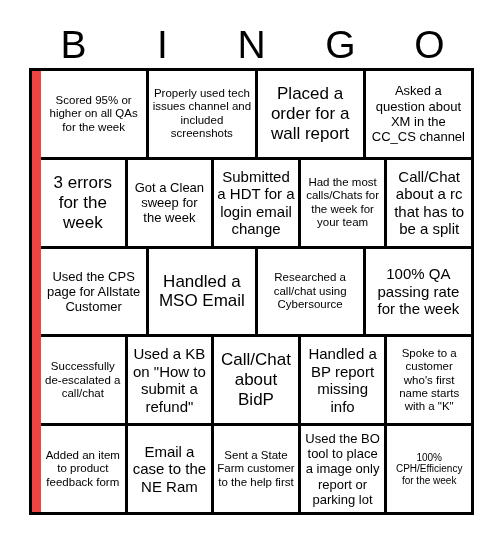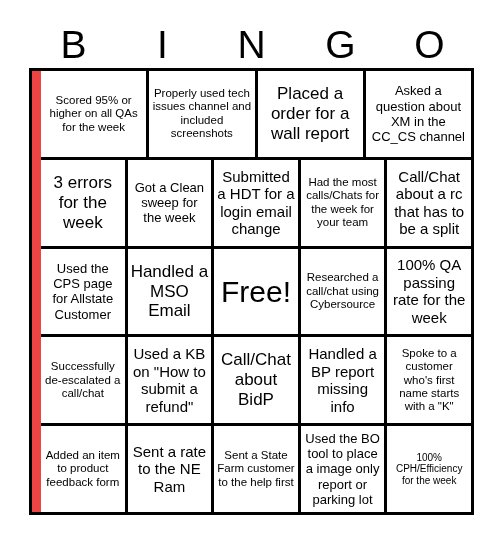--- a/index.html
+++ b/index.html
@@ -142,23 +142,20 @@
     </div>
 
     <div class="bingo-row">
       <div class="bingo-cell">
           <span class="cell-text fs-m">Used the CPS page for Allstate Customer</span>
         </div>
       <div class="bingo-cell">
           <span class="cell-text fs-xl">Handled a MSO Email</span>
         </div>
       <div class="bingo-cell">
-          <span class="cell-text fs-free">Free!</span>
-        </div>
-      <div class="bingo-cell">
           <span class="cell-text fs-s">Researched a call/chat using Cybersource</span>
         </div>
       <div class="bingo-cell">
           <span class="cell-text fs-l">100% QA passing rate for the week</span>
         </div>
     </div>
 
     <div class="bingo-row">
       <div class="bingo-cell">
           <span class="cell-text fs-s">Successfully de-escalated a call/chat</span>
@@ -175,21 +172,21 @@
       <div class="bingo-cell">
           <span class="cell-text fs-s">Spoke to a customer who's first name starts with a "K"</span>
         </div>
     </div>
 
     <div class="bingo-row">
       <div class="bingo-cell">
           <span class="cell-text fs-s">Added an item to product feedback form</span>
         </div>
       <div class="bingo-cell">
-          <span class="cell-text fs-l">Sent a rate to the NE Ram</span>
+          <span class="cell-text fs-l">Email a case to the NE Ram</span>
         </div>
       <div class="bingo-cell">
           <span class="cell-text fs-s">Sent a State Farm customer to the help first</span>
         </div>
       <div class="bingo-cell">
           <span class="cell-text fs-m">Used the BO tool to place a image only report or parking lot</span>
         </div>
       <div class="bingo-cell">
           <span class="cell-text fs-xs">100% CPH/Efficiency for the week</span>
         </div>

